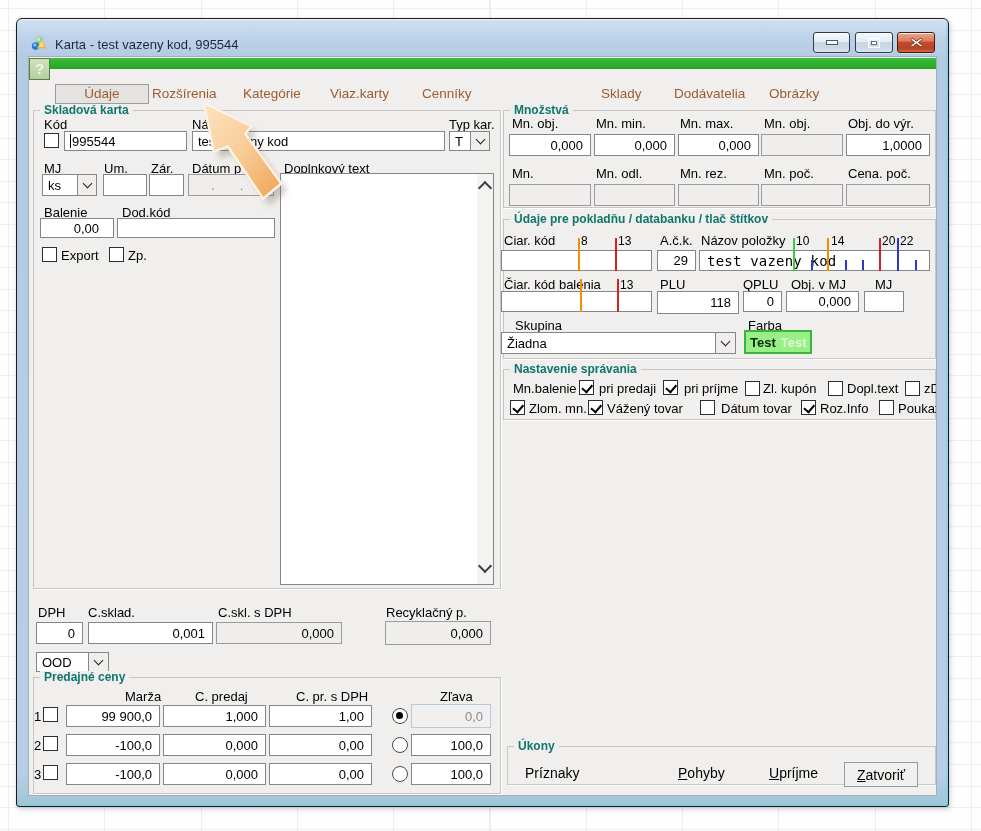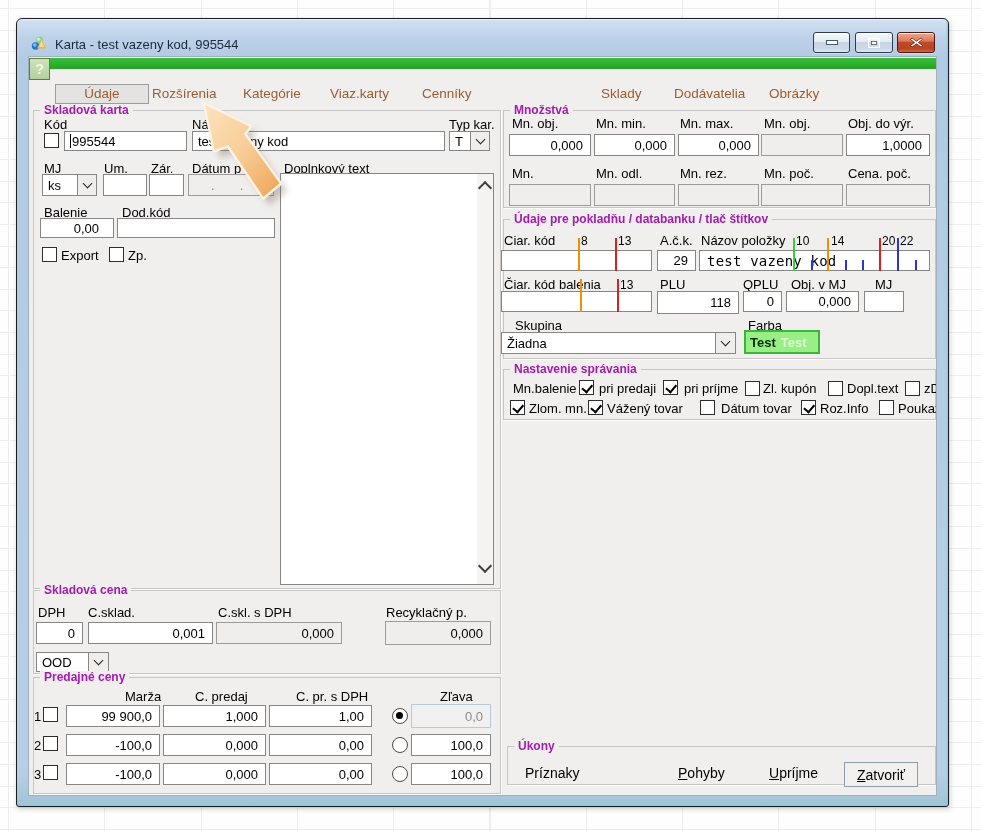--- a/index.html
+++ b/index.html
@@ -68,21 +68,21 @@
   
   .tab-active-box { left:26px; top:27px; width:94px; height:20px;
     background:#e4e3e1; border:1px solid #9c9c9c;
     text-align:center; line-height:18px; }
   .tab { top:29px; white-space:nowrap; cursor:default; }
   .tab, .tab-active-box { color:#9d5b30; font-size:13.5px; }
 
   
   .grp { border:1px solid #c7c6c4; box-shadow: inset 0 0 0 0 #fff, 1px 1px 0 rgba(255,255,255,.85); }
   .legend { position:absolute; top:-7px; left:6px; background:#f0efed; padding:0 4px;
-    font-size:12px; font-weight:bold; color:#a21caf; white-space:nowrap; line-height:13px; }
+    font-size:12px; font-weight:bold; color:#0f766e; white-space:nowrap; line-height:13px; }
 
   .lbl { white-space:nowrap; line-height:13px; }
   .inp {
     background:#fff; border:1px solid #868686;
     display:flex; align-items:center; padding:0 5px;
     font-size:13px; white-space:pre; overflow:hidden;
   }
   .inp.num { justify-content:flex-end; padding-right:7px; }
   .inp.dis { background:#efeeec; border-color:#9b9b9b; }
   .inp.graytext { color:#8b8b8b; }
@@ -286,21 +286,21 @@
     <div class="inp num" style="left:714px;top:234px;width:39px;height:21px"><span>0</span></div>
     <div class="inp num" style="left:757px;top:234px;width:73px;height:21px"><span>0,000</span></div>
     <div class="inp" style="left:835px;top:234px;width:40px;height:21px"><span></span></div>
 
     <span class="lbl" style="left:486px;top:262px">Skupina</span>
     <span class="lbl" style="left:719px;top:262px">Farba</span>
     <div class="inp" style="left:472px;top:275px;width:215px;height:22px"><span>Žiadna</span></div>
     <div class="cbtn" style="left:686px;top:275px;width:21px;height:22px">
         <span class="chev"></span>
       </div>
-    <div class="farba" style="left:715px;top:273px;width:76px;height:24px">
+    <div class="farba" style="left:715px;top:273px;width:68px;height:24px">
       <span class="v1">Test</span>
         <span class="v2">Test</span>
     </div>
 
     <div class="grp" style="left:474px;top:312px;width:433px;height:51px">
       <span class="legend">Nastavenie správania</span>
     </div>
     <span class="lbl" style="left:484px;top:325px">Mn.balenie</span>
     <span class="cbx checked" style="left:550px;top:323px"></span>
     <span class="lbl" style="left:570px;top:325px">pri predaji</span>
@@ -317,23 +317,20 @@
     <span class="lbl" style="left:500px;top:345px">Zlom. mn.</span>
     <span class="cbx checked" style="left:559px;top:343px"></span>
     <span class="lbl" style="left:578px;top:345px">Vážený tovar</span>
     <span class="cbx" style="left:671px;top:343px"></span>
     <span class="lbl" style="left:692px;top:345px">Dátum tovar</span>
     <span class="cbx checked" style="left:772px;top:343px"></span>
     <span class="lbl" style="left:791px;top:345px">Roz.Info</span>
     <span class="cbx" style="left:850px;top:343px"></span>
     <span class="lbl" style="left:869px;top:345px">Poukaz</span>
 
-    <div class="grp" style="left:4px;top:533px;width:468px;height:84px">
-      <span class="legend">Skladová cena</span>
-    </div>
     <span class="lbl" style="left:9px;top:549px">DPH</span>
     <span class="lbl" style="left:59px;top:549px">C.sklad.</span>
     <span class="lbl" style="left:189px;top:549px">C.skl. s DPH</span>
     <span class="lbl" style="left:357px;top:549px">Recyklačný p.</span>
     <div class="inp num" style="left:7px;top:565px;width:47px;height:22px"><span>0</span></div>
     <div class="inp num" style="left:59px;top:565px;width:125px;height:22px"><span>0,001</span></div>
     <div class="inp num dis" style="left:187px;top:565px;width:126px;height:22px"><span>0,000</span></div>
     <div class="inp num dis" style="left:356px;top:564px;width:106px;height:24px"><span>0,000</span></div>
     <div class="inp" style="left:7px;top:595px;width:53px;height:20px"><span>OOD</span></div>
     <div class="cbtn" style="left:59px;top:595px;width:21px;height:20px">

